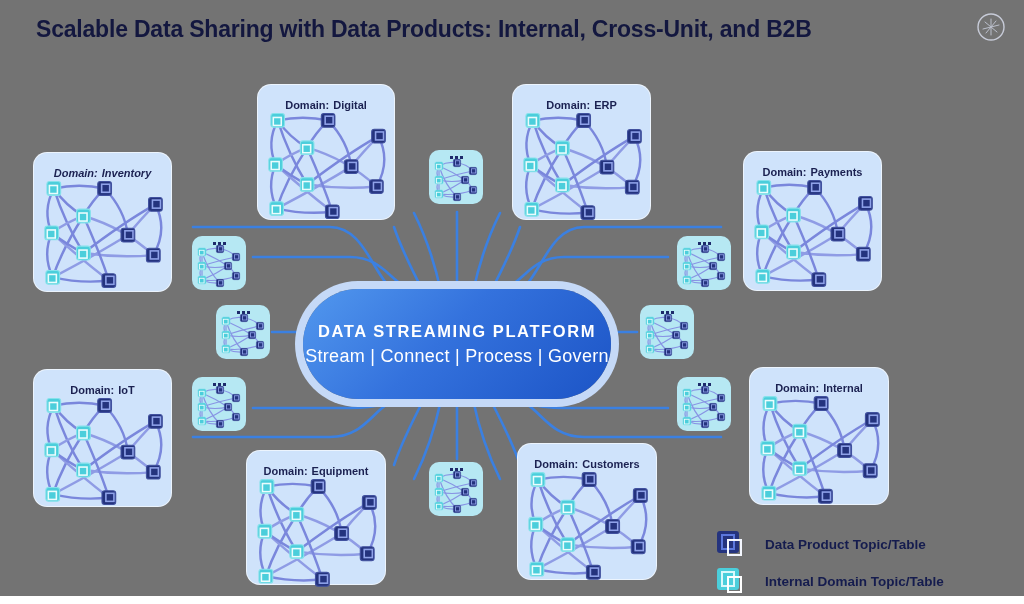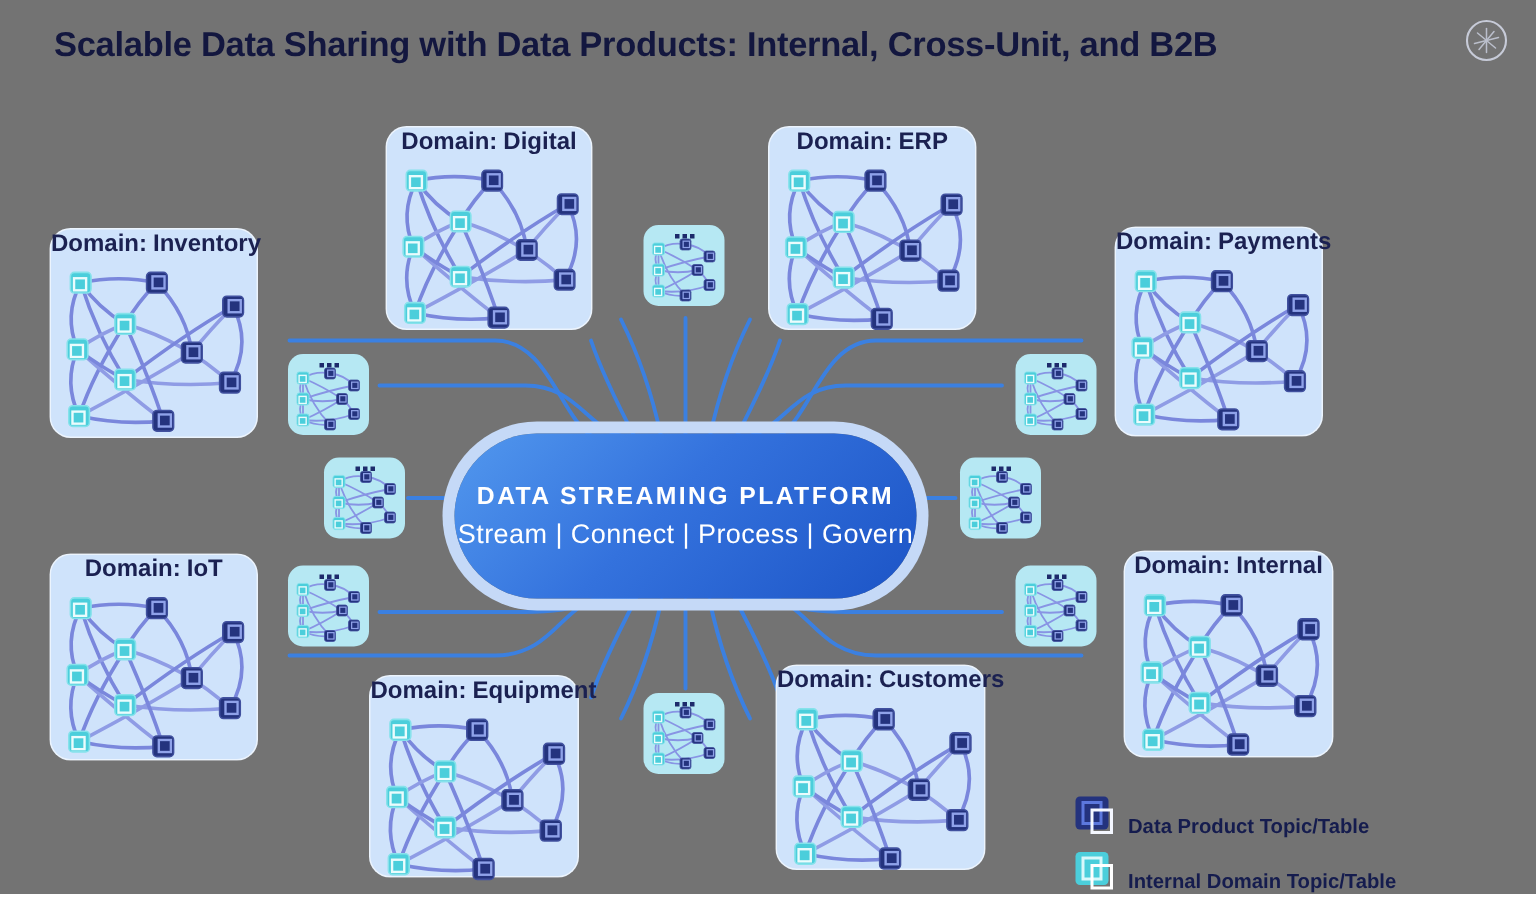--- a/index.html
+++ b/index.html
@@ -5,26 +5,26 @@
   html,body{margin:0;padding:0;}
   body{font-family:"Liberation Sans","DejaVu Sans",sans-serif;background:#e9edf6;}
   .canvas{position:relative;width:1024px;height:604px;background:#737373;overflow:hidden;}
   .page-title{position:absolute;left:36px;top:16px;font-size:23px;font-weight:800;
     letter-spacing:-0.2px;color:#13173f;margin:0;}
   .logo-badge{position:absolute;right:18px;top:12px;width:30px;height:30px;}
   .links{position:absolute;left:0;top:0;}
   
   .dbox{position:absolute;background:#cfe3fb;border:1px solid rgba(255,255,255,.6);
     border-radius:14px;}
-  .dlabel{position:absolute;top:1px;left:0;right:0;text-align:center;font-size:16px;
+  .dlabel{position:absolute;top:14px;left:0;right:0;text-align:center;font-size:11px;
     color:#1b2151;white-space:nowrap;}
   .dlabel .p{font-weight:600;margin-right:4px;}
   .dlabel .dname{font-weight:800;}
   .dnet{position:absolute;left:5px;right:5px;top:27px;bottom:6px;}
-  .pos-inventory{left:33px;top:152px;width:137px;height:138px;}
+  .pos-inventory{left:33px;top:152px;width:137px;height:138px;font-style:italic;}
   .pos-digital{left:257px;top:84px;width:136px;height:134px;}
   .pos-erp{left:512px;top:84px;width:137px;height:134px;}
   .pos-payments{left:743px;top:151px;width:137px;height:138px;}
   .pos-iot{left:33px;top:369px;width:137px;height:136px;}
   .pos-equipment{left:246px;top:450px;width:138px;height:133px;}
   .pos-customers{left:517px;top:443px;width:138px;height:135px;}
   .pos-supplier{left:749px;top:367px;width:138px;height:136px;}
   
   .mini{position:absolute;width:54px;height:54px;background:#b6e8f3;border-radius:10px;}
   .mini svg{position:absolute;inset:0;}
@@ -38,21 +38,21 @@
   .mpos-bottom-right{left:677px;top:377px;}
   
   .platform{position:absolute;left:303px;top:289px;width:308px;height:110px;
     border-radius:56px;background:linear-gradient(135deg,#5298ee 0%,#3472dd 45%,#1c54c6 100%);
     box-shadow:0 0 0 8px #c5d9f7;display:flex;flex-direction:column;align-items:center;
     justify-content:center;color:#fff;text-align:center;}
   .ptitle{font-size:16.5px;font-weight:700;letter-spacing:1.6px;}
   .psub{font-size:18px;font-weight:500;letter-spacing:.3px;margin-top:5px;}
   
   .legend{position:absolute;left:716px;top:530px;display:flex;flex-direction:column;gap:9px;}
-  .lrow{display:flex;align-items:flex-end;gap:8px;}
+  .lrow{display:flex;align-items:center;gap:21px;}
   .llabel{font-size:13.5px;font-weight:800;color:#151c4e;white-space:nowrap;}
   .bottom-strip{position:absolute;left:0;right:0;bottom:0;height:8px;background:#ffffff;}
 </style>
 </head>
 <body>
 
 <div class="canvas">
 
   <svg width="0" height="0" style="position:absolute" aria-hidden="true">
     <defs>

